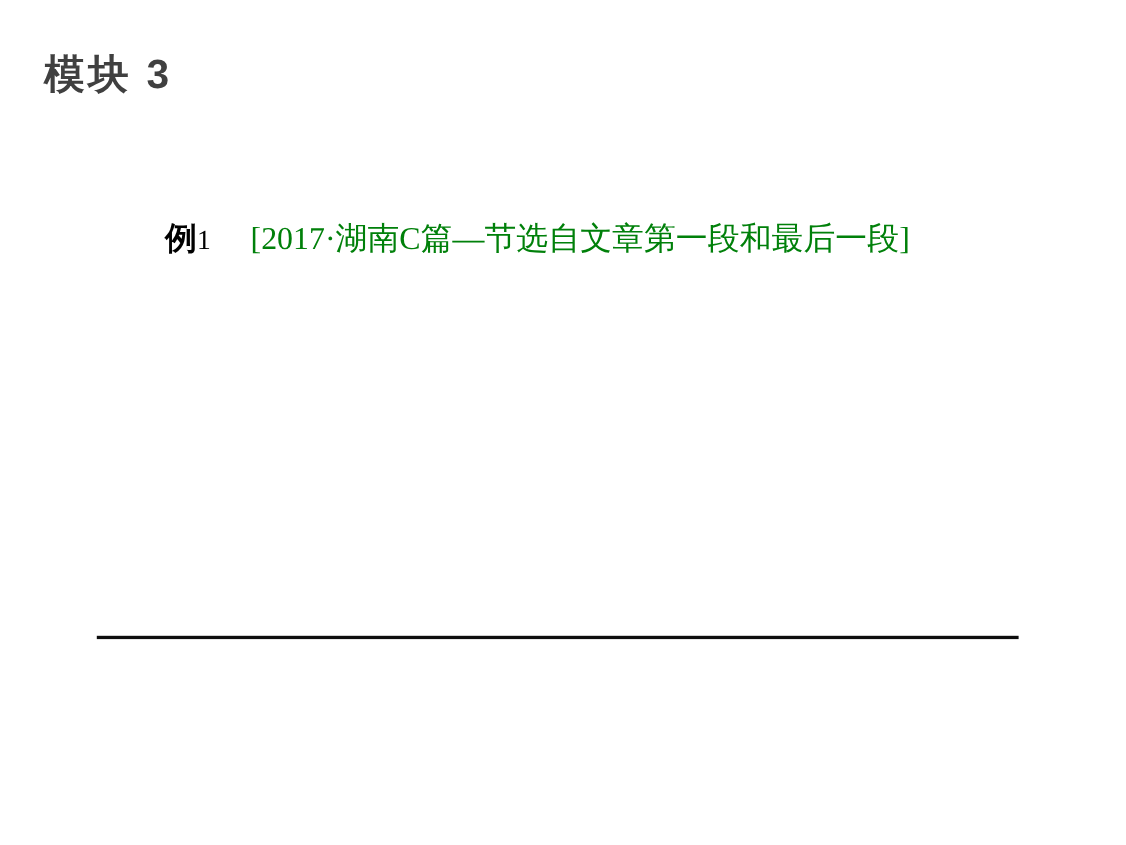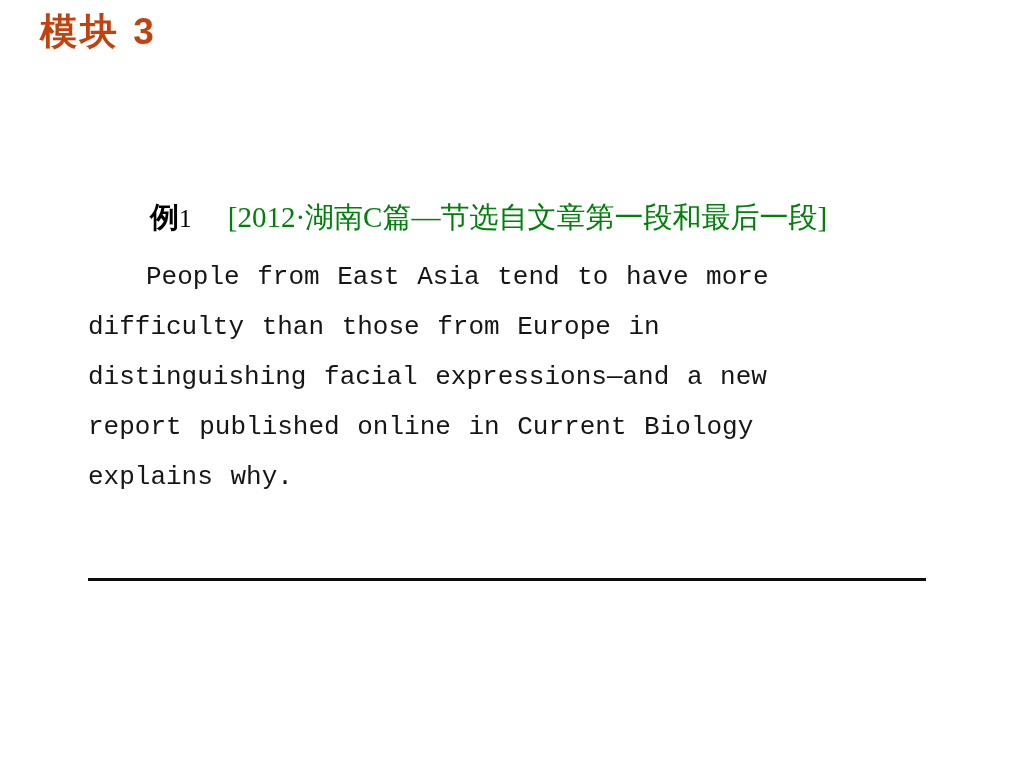--- a/index.html
+++ b/index.html
@@ -20,26 +20,26 @@
   .slide {
     position: absolute;
     inset: 0;
     background: #ffffff;
   }
 
   
   .module-title {
     position: absolute;
     left: 40px;
-    top: 8px;
+    top: 44px;
     font-family: "Liberation Sans", sans-serif;
     font-weight: bold;
     font-size: 37px;
     line-height: 1.3;
-    color: #c2410c;
+    color: #404040;
     letter-spacing: 3px;
     white-space: pre;
   }
 
   
   .body-block {
     position: absolute;
     left: 88px;
     top: 196px;
     width: 842px;
@@ -99,22 +99,21 @@
 
 <div class="slide">
 
   <div class="module-title">模块 3</div>
 
   <div class="body-block">
 
     <p class="example-heading">
       <span class="example-label"><span>例</span><span class="ordinal">1</span></span>
       <span class="gap-wide">   </span>
-      <span class="example-source">[2012·湖南C篇—节选自文章第一段和最后一段]</span>
+      <span class="example-source">[2017·湖南C篇—节选自文章第一段和最后一段]</span>
     </p>
 
-    <p class="passage">People from East Asia tend to have more difficulty than those from Europe in distinguishing facial expressions—and a new report published online in Current Biology explains why.</p>
 
   </div>
 
   <hr class="divider">
 
 </div>
 
 </body></html>

